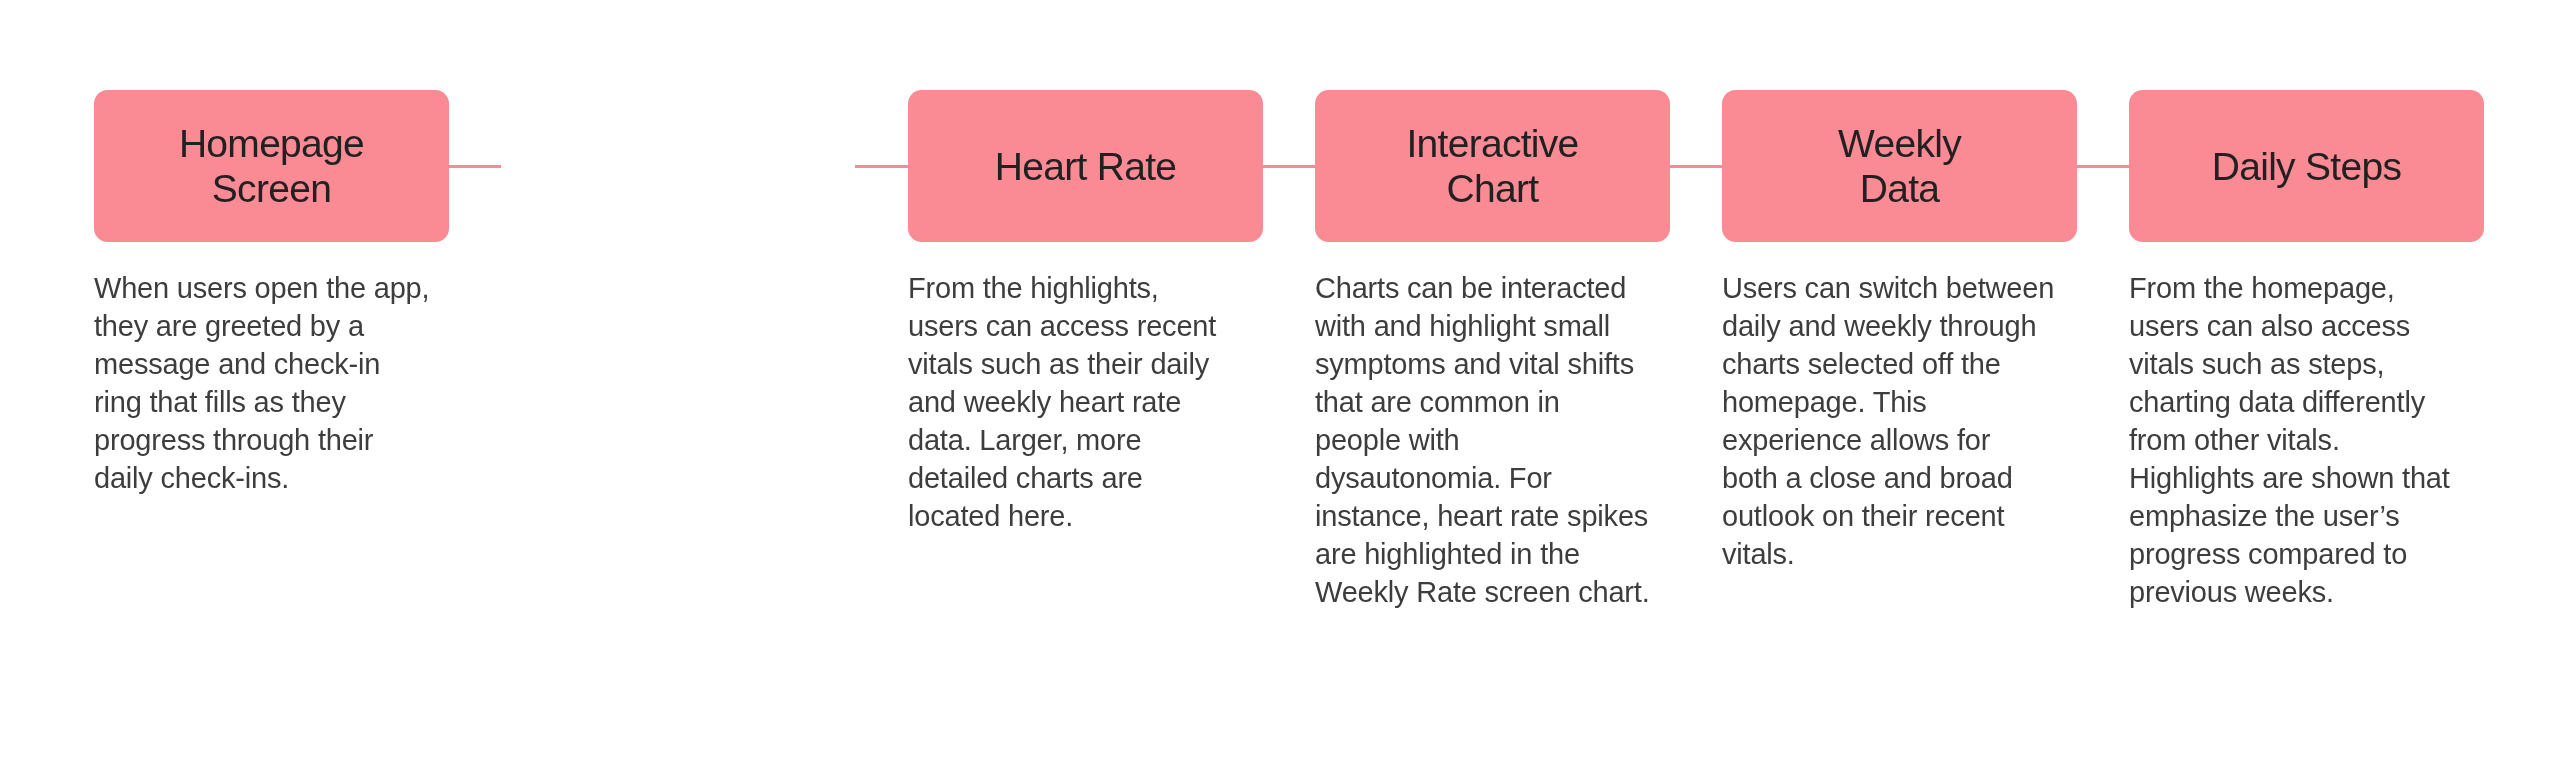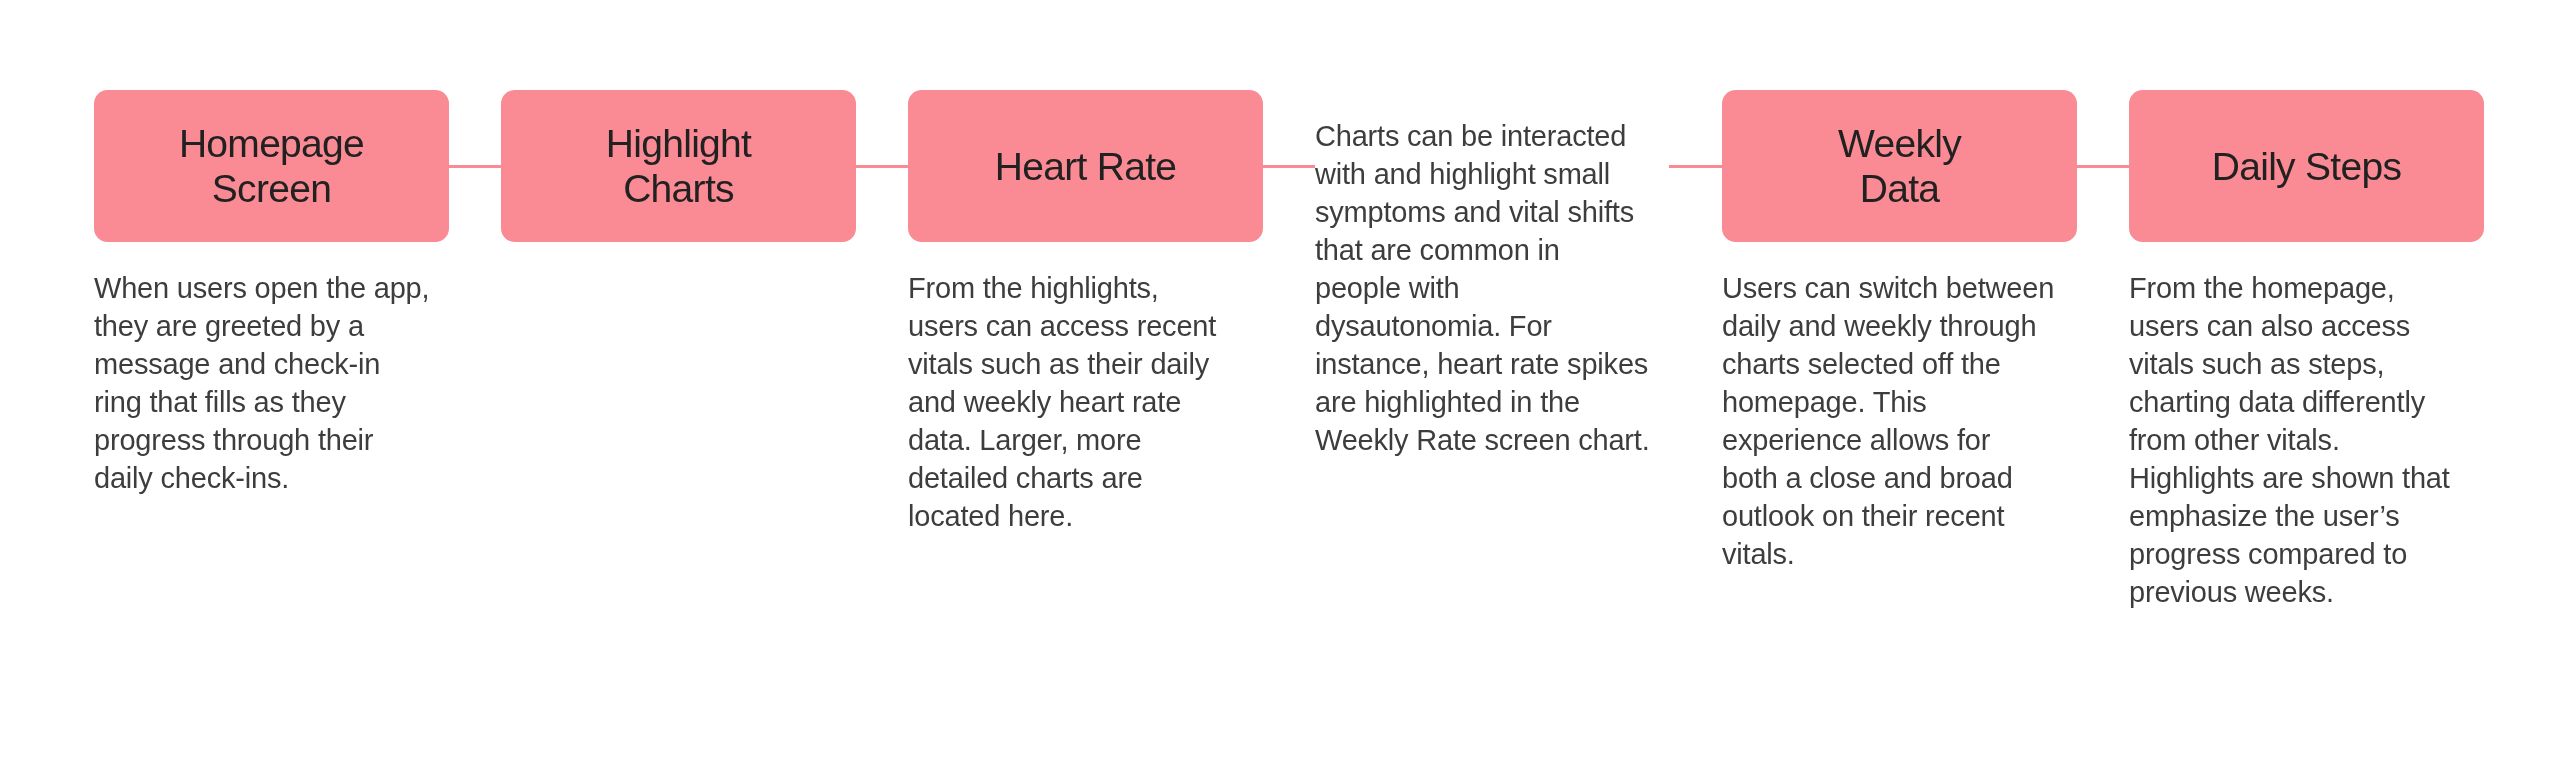--- a/index.html
+++ b/index.html
@@ -71,42 +71,42 @@
     <p class="step-desc">When users open the app,
 they are greeted by a
 message and check-in
 ring that fills as they
 progress through their
 daily check-ins.</p>
   </div>
 
   <div class="step">
     <div class="connector"></div>
-    <div class="node">
-      <div class="node-title">Highlight
-Charts</div>
-    </div>
   </div>
 
   <div class="step">
     <div class="connector"></div>
     <div class="node">
       <div class="node-title">Heart Rate</div>
     </div>
     <p class="step-desc">From the highlights,
 users can access recent
 vitals such as their daily
 and weekly heart rate
 data. Larger, more
 detailed charts are
 located here.</p>
   </div>
 
   <div class="step">
     <div class="connector"></div>
+    <div class="node">
+      <div class="node-title">Interactive
+Chart</div>
+    </div>
     <p class="step-desc">Charts can be interacted
 with and highlight small
 symptoms and vital shifts
 that are common in
 people with
 dysautonomia. For
 instance, heart rate spikes
 are highlighted in the
 Weekly Rate screen chart.</p>
   </div>

